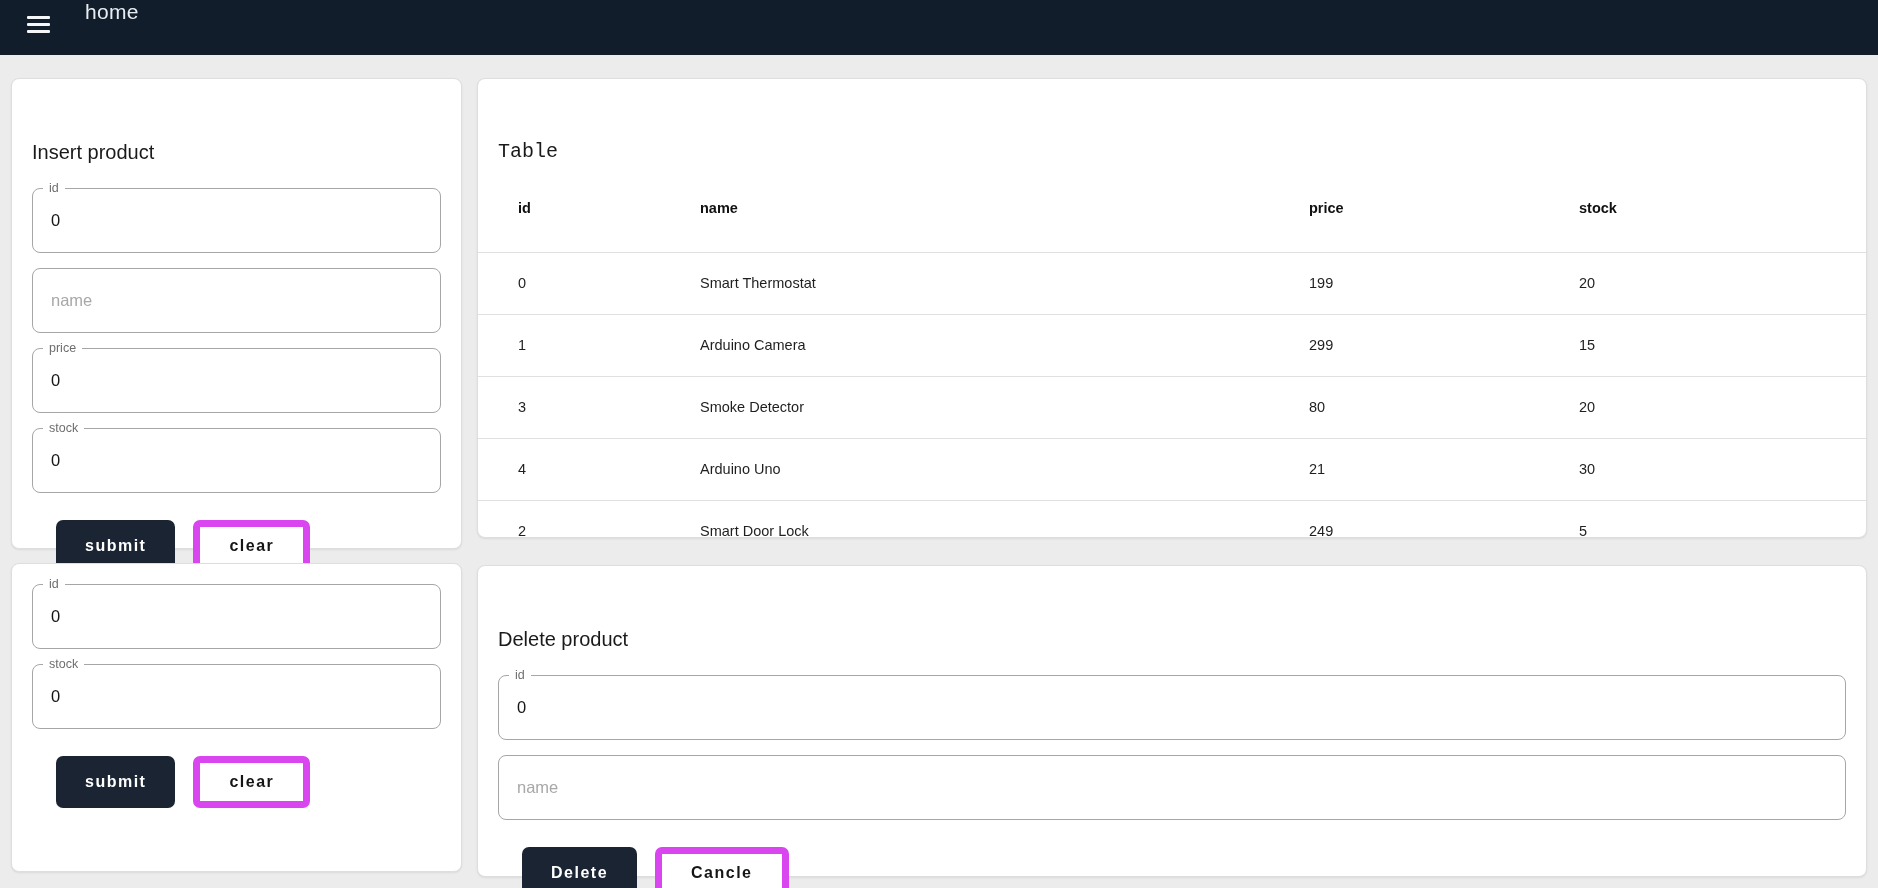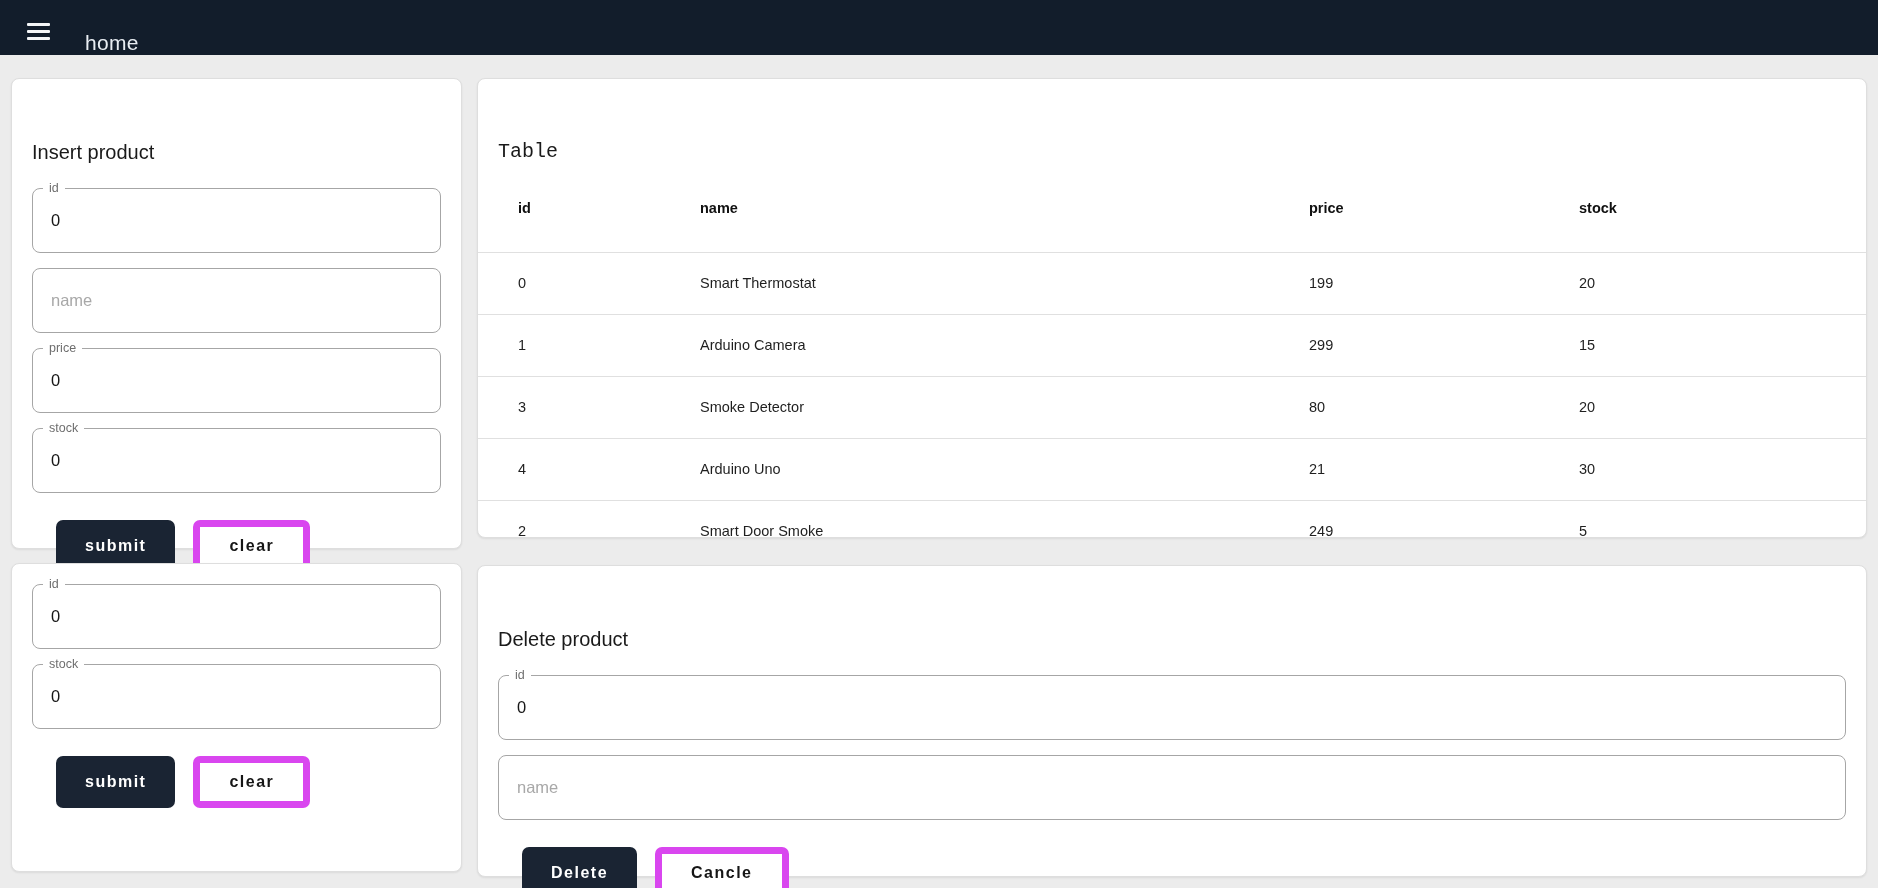--- a/index.html
+++ b/index.html
@@ -8,21 +8,21 @@
     font-family: "Liberation Sans", sans-serif;
     background: #ececec;
     position: relative;
     overflow: hidden;
     color: #1c1c1c;
   }
   
   .appbar {
     position: absolute; top: 0; left: 0; width: 1878px; height: 55px;
     background: #121d2b;
-    display: flex; align-items: flex-end;
+    display: flex; align-items: flex-start;
     padding-left: 14px;
   }
   .menu-btn {
     width: 48px; height: 48px; border: none; background: transparent;
     display: flex; align-items: center; justify-content: center;
     cursor: pointer; border-radius: 50%;
   }
   .hamburger { width: 23px; height: 17px; display: flex; flex-direction: column; justify-content: space-between; }
   .hamburger span { display: block; height: 3px; width: 100%; background: #f4f6f8; border-radius: 1px; }
   .appbar-title {
@@ -154,21 +154,21 @@
         <td>20</td>
       </tr>
       <tr>
         <td>4</td>
         <td>Arduino Uno</td>
         <td>21</td>
         <td>30</td>
       </tr>
       <tr>
         <td>2</td>
-        <td>Smart Door Smoke</td>
+        <td>Smart Door Lock</td>
         <td>249</td>
         <td>5</td>
       </tr>
     </tbody>
   </table>
 </section>
 
 <section class="card card-update">
   <div class="field">
     <span class="field-label">id</span>

